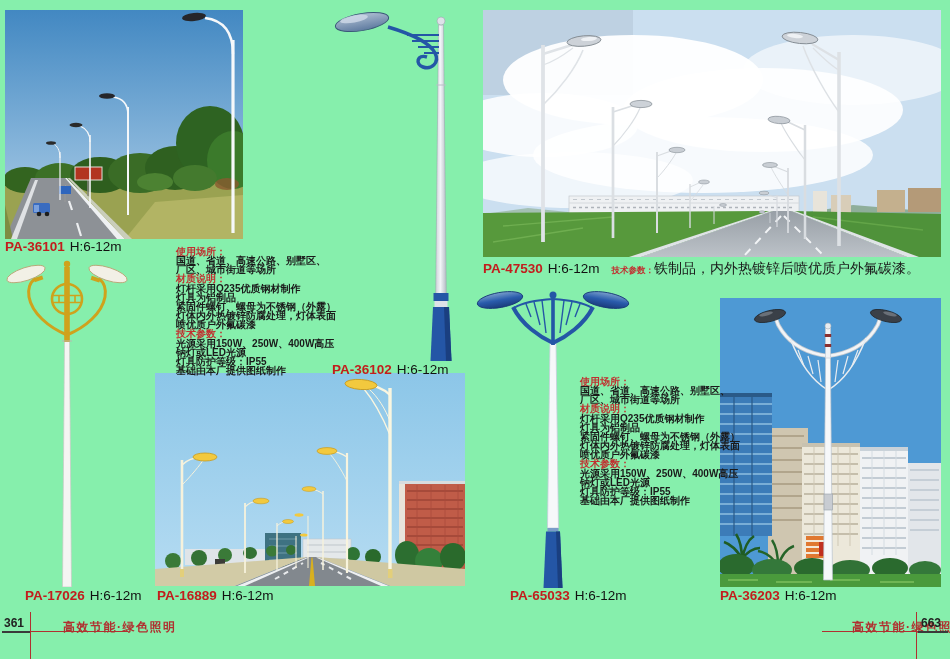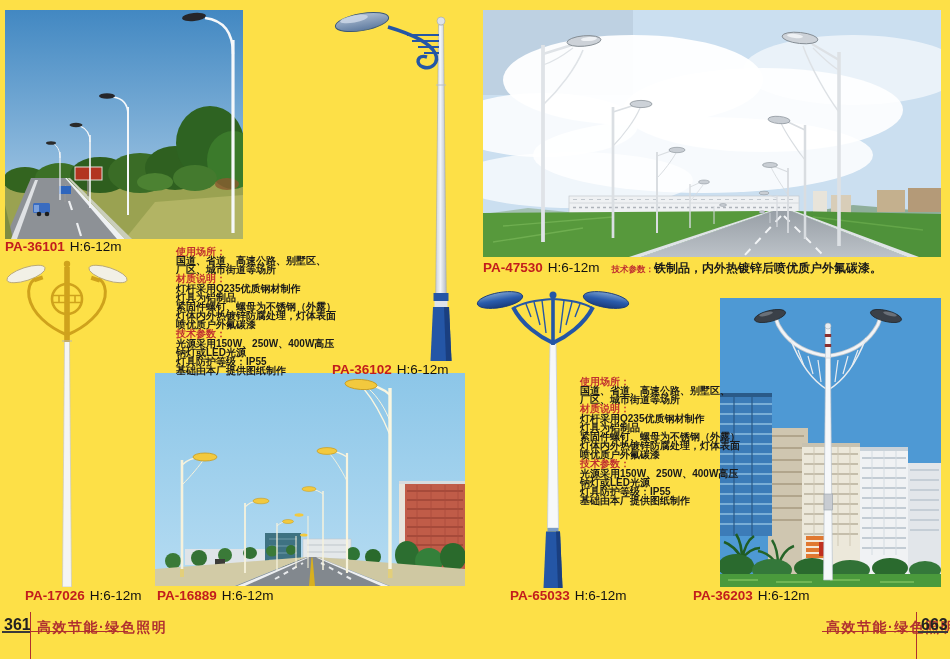--- a/index.html
+++ b/index.html
@@ -1,27 +1,27 @@
 <!DOCTYPE html>
 <html><head>
 <meta charset="utf-8">
 <style>
   html,body{margin:0;padding:0;background:#ffffff;}
-  #page{position:relative;width:950px;height:659px;background:#fde047;overflow:hidden;
+  #page{position:relative;width:950px;height:659px;background:#86efac;overflow:hidden;
         font-family:"Liberation Sans",sans-serif;}
   svg.photo{position:absolute;display:block;}
   .plabel{position:absolute;white-space:nowrap;font-size:13.5px;font-weight:bold;}
   .plabel .code{color:#c21d1d;}
   .plabel .ph{color:#111;font-weight:normal;margin-left:5px;}
   .plabel .tlabel{color:#c03030;font-size:8.5px;font-weight:bold;margin-left:12px;}
-  .plabel .tnote{color:#1a1a1a;font-size:12px;font-weight:bold;}
+  .plabel .tnote{color:#1a1a1a;font-size:14px;font-weight:normal;}
   .spec{position:absolute;width:162px;font-size:10px;line-height:9.15px;color:#1a1a1a;font-weight:bold;}
   .spec .t{color:#c03030;}
-  .pageno{position:absolute;font-size:16px;font-weight:bold;color:#222;}
-  .slogan{position:absolute;font-size:14px;font-weight:bold;color:#b03030;letter-spacing:1.5px;white-space:nowrap;}
+  .pageno{position:absolute;font-size:12px;font-weight:bold;color:#222;}
+  .slogan{position:absolute;font-size:12px;font-weight:bold;color:#b03030;letter-spacing:1.5px;white-space:nowrap;margin-left:26px;}
   .hr-red{position:absolute;height:1px;background:#b03030;}
   .hr-dark{position:absolute;height:2px;background:#3a3a3a;}
   .vl-red{position:absolute;width:1px;background:#b03030;}
 </style>
 </head>
 <body>
 
 <div id="page">
 
   <svg class="photo" style="left:5px;top:10px" width="238" height="229" viewBox="0 0 238 229">
@@ -391,21 +391,21 @@
   </div>
 
   <div class="plabel" style="left:157px;top:588px">
     <span class="code">PA-16889</span><span class="ph">H:6-12m</span>
   </div>
 
   <div class="plabel" style="left:510px;top:588px">
     <span class="code">PA-65033</span><span class="ph">H:6-12m</span>
   </div>
 
-  <div class="plabel" style="left:693px;top:588px">
+  <div class="plabel" style="left:720px;top:588px">
     <span class="code">PA-36203</span><span class="ph">H:6-12m</span>
   </div>
 
   <div class="spec" style="left:176px;top:247px">
     <div class="t">使用场所：</div>
     <div>国道、省道、高速公路、别墅区、</div>
     <div>厂区、城市街道等场所</div>
     <div class="t">材质说明：</div>
     <div>灯杆采用Q235优质钢材制作</div>
     <div>灯具为铝制品</div>

